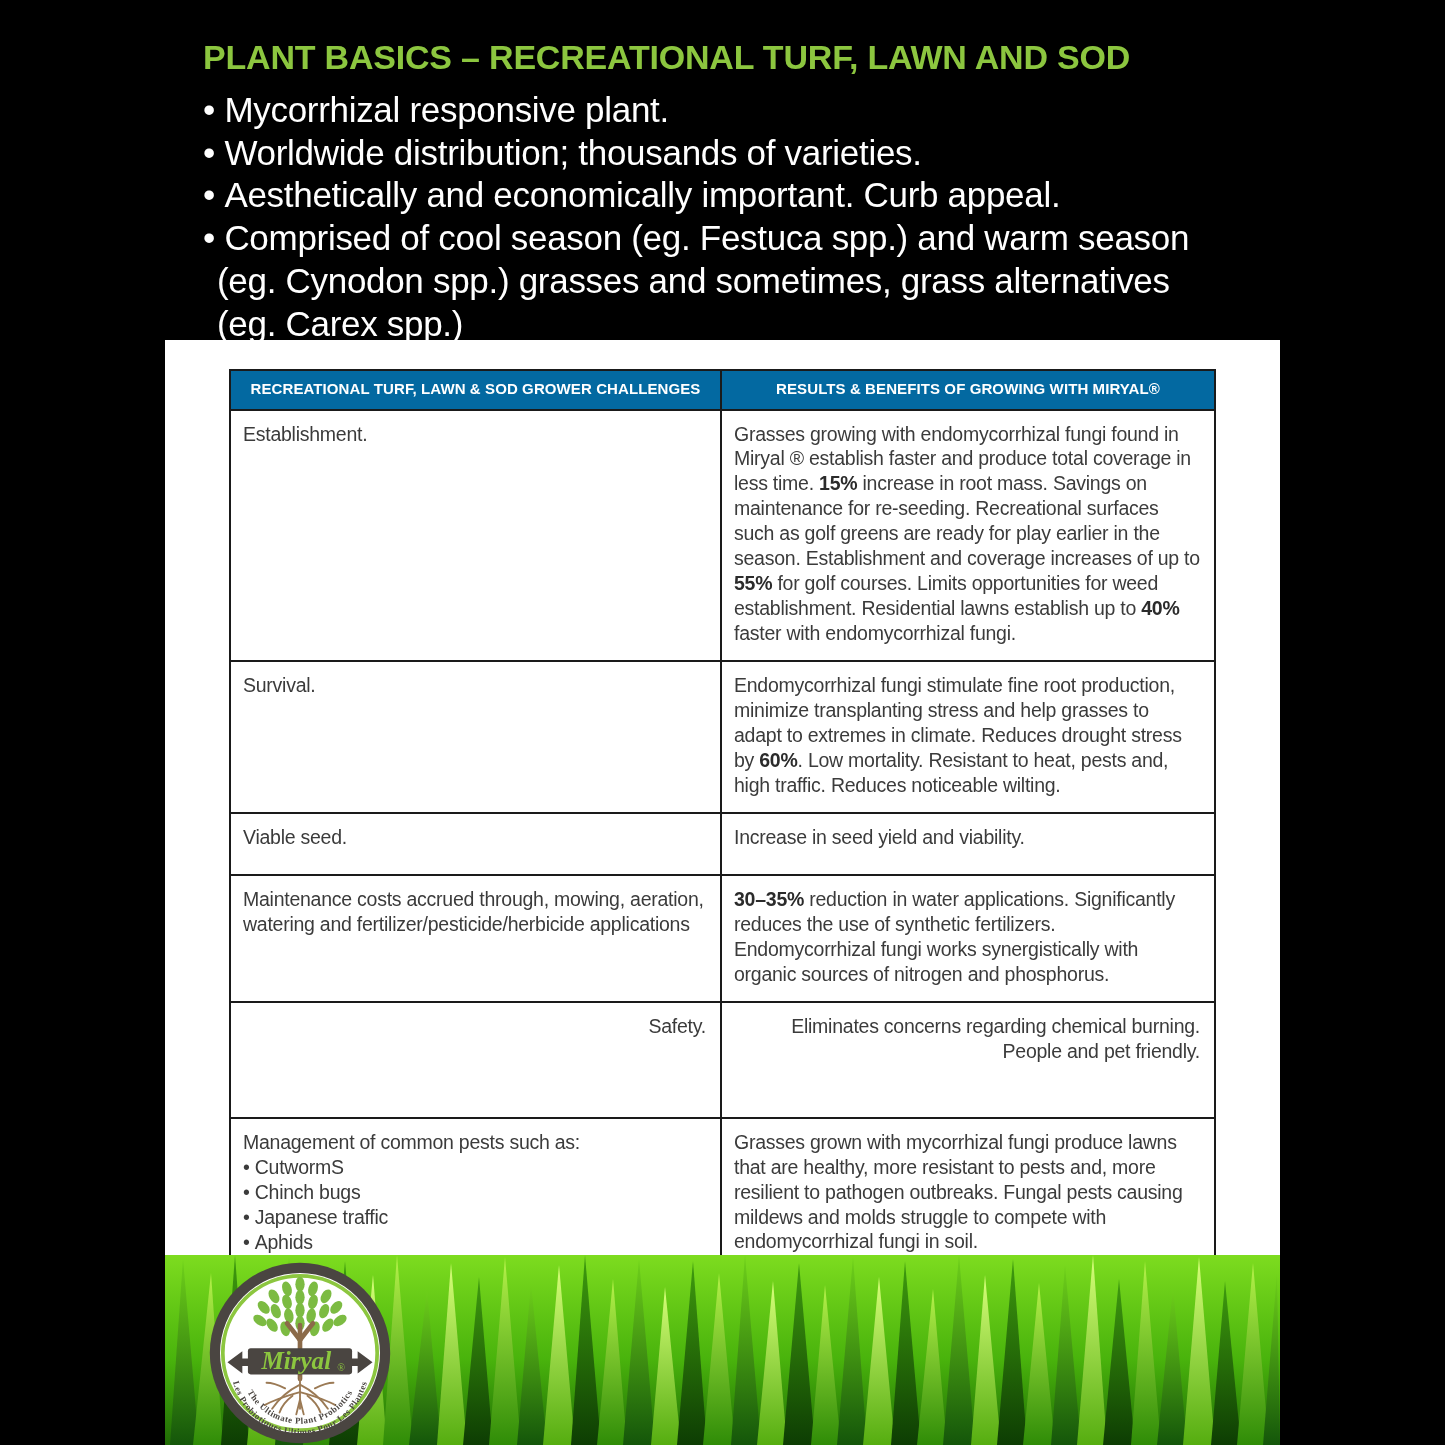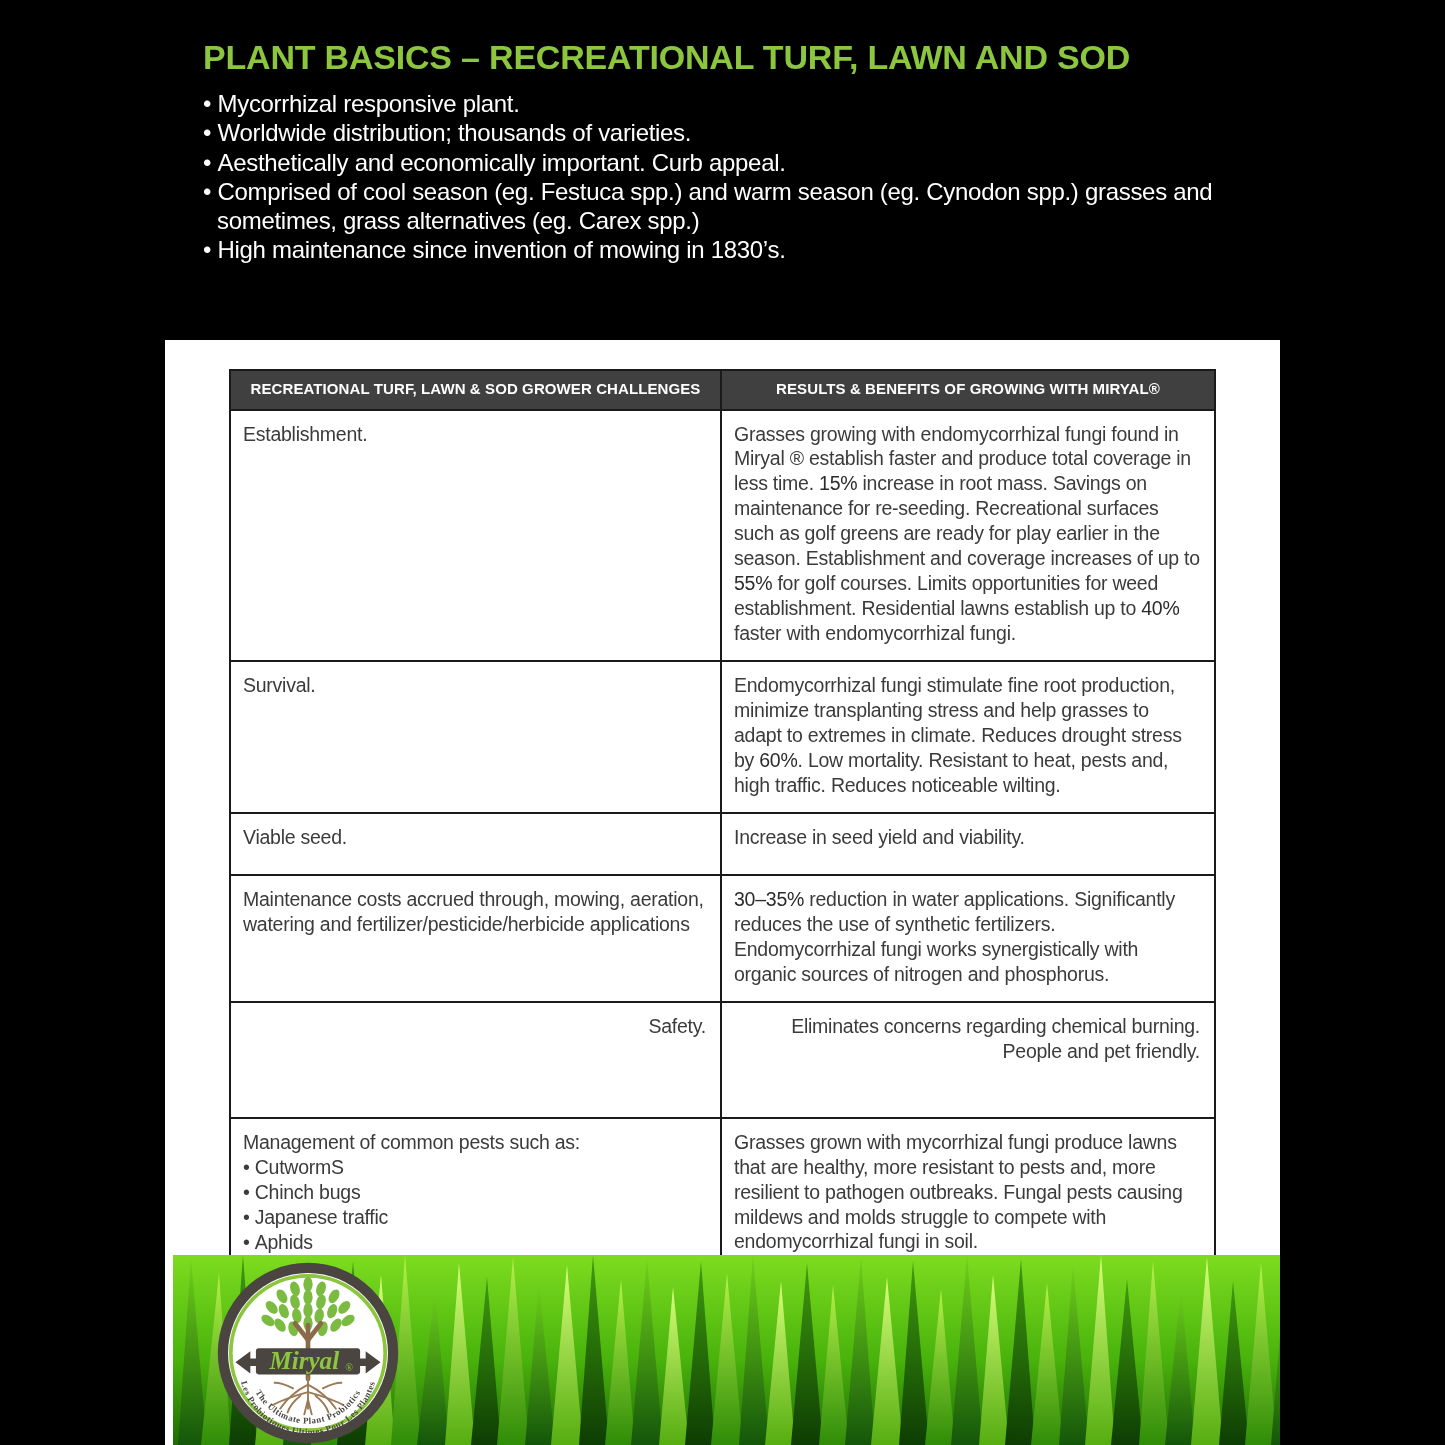--- a/index.html
+++ b/index.html
@@ -36,21 +36,21 @@
     white-space: nowrap;
   }
 
   .bullets {
     margin-top: 12px;
     list-style: none;
   }
 
   .bullets li {
     color: #ffffff;
-    font-size: 24px;
+    font-size: 35px;
     line-height: 1.22;
     letter-spacing: -0.3px;
     text-indent: -14px;
     padding-left: 14px;
   }
 
   .bullets li::before {
     content: "\2022\00a0";
   }
 
@@ -76,21 +76,21 @@
   table.matrix {
     width: 985px;
     border-collapse: collapse;
     table-layout: fixed;
   }
 
   table.matrix col.c1 { width: 491px; }
   table.matrix col.c2 { width: 494px; }
 
   table.matrix th {
-    background: #404040;
+    background: #0369a1;
     color: #ffffff;
     font-size: 15px;
     font-weight: bold;
     letter-spacing: 0.1px;
     text-align: center;
     padding: 10px 6px 11px 6px;
     border: 2px solid #1a1a1a;
     height: 38px;
     line-height: 1.1;
   }
@@ -98,21 +98,21 @@
   table.matrix td {
     border: 2px solid #1a1a1a;
     vertical-align: top;
     padding: 11px 14px 14px 12px;
     color: #3b3b3b;
     font-size: 19.5px;
     line-height: 1.28;
     letter-spacing: -0.25px;
   }
 
-  table.matrix td b { font-weight: normal; color: #2b2b2b; }
+  table.matrix td b { font-weight: bold; color: #2b2b2b; }
 
   .r1 td { height: 212px; }
   .r2 td { height: 151px; border-radius: 6px; }
   .r3 td { height: 62px; }
   .r4 td { height: 111px; margin-top: 44px; }
   .r5 td { height: 116px; text-align: right; }
   .r6 td { height: 164px; }
 
   .pest-list {
     list-style: none;
@@ -123,21 +123,21 @@
     line-height: 1.285;
     letter-spacing: -0.25px;
     text-indent: -11px;
     padding-left: 11px;
   }
   .pest-list li::before { content: "\2022\00a0"; }
 
   
   .grass {
     position: absolute;
-    left: 8px;
+    left: 0;
     top: 915px;
     width: 1115px;
     height: 190px;
     overflow: hidden;
     background: #3f9412;
   }
 
   .grass svg { display: block; width: 100%; height: 100%; }
 
   

